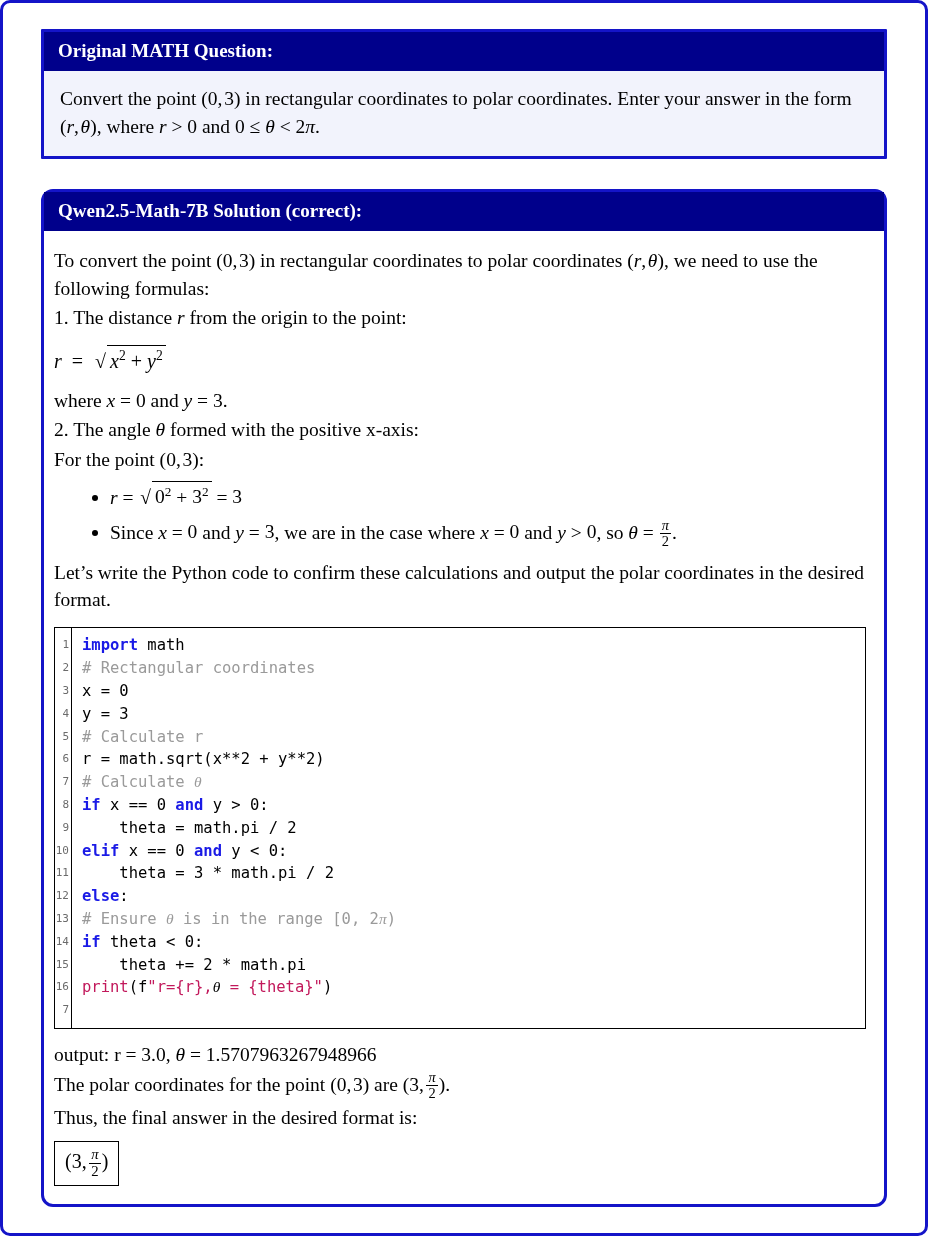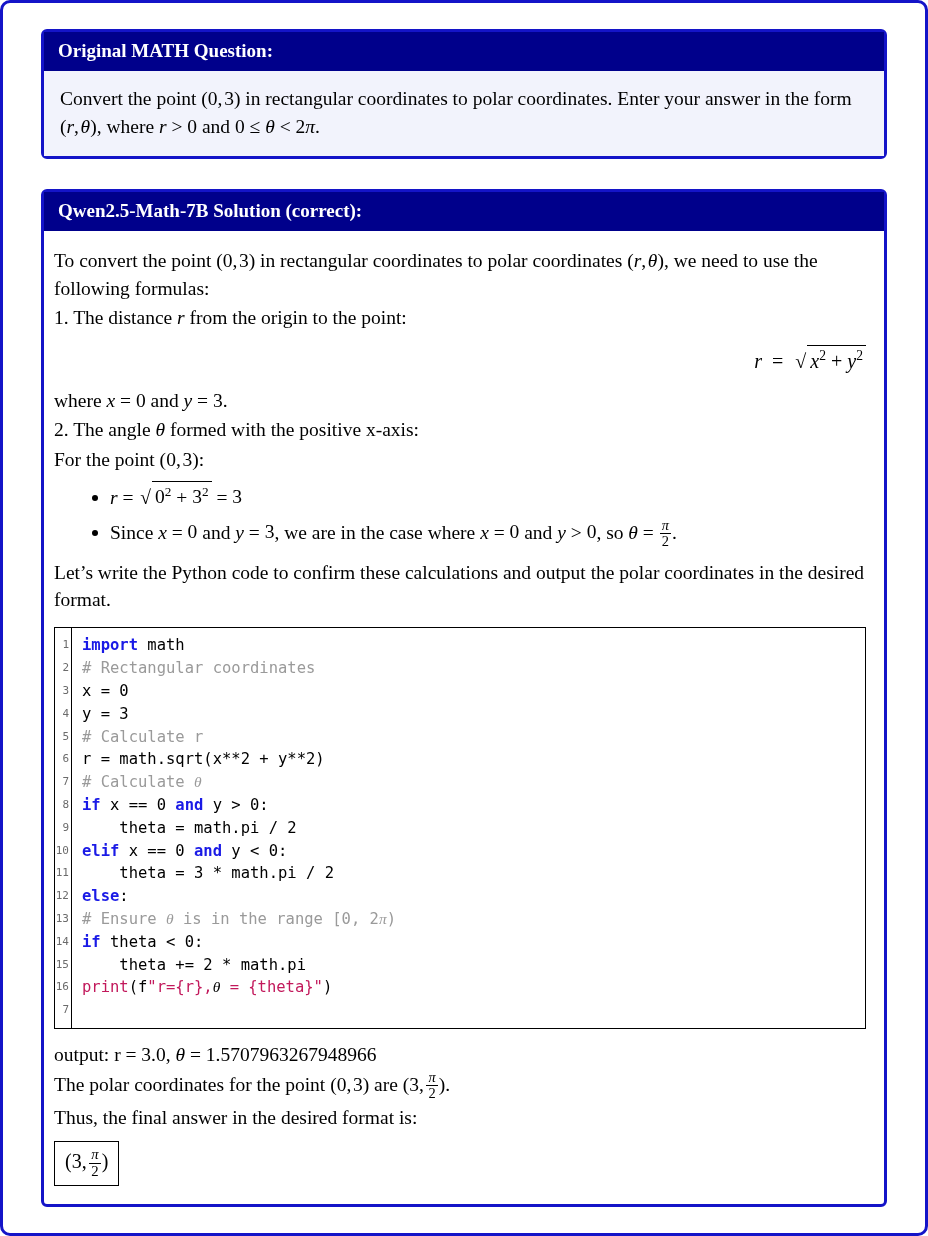--- a/index.html
+++ b/index.html
@@ -22,60 +22,60 @@
     border-radius: 10px;
     padding: 14px 18px;
   }
   .inner {
     padding: 4px 20px 0 20px;
   }
 
   
   .qbox {
     border: 3px solid #1414c8;
-    border-radius: 6px;
+    border-radius: 1px;
     background: #eef0fb;
     margin-top: 8px;
   }
   .qbox-header {
     background: #00008b;
     color: #ffffff;
     font-weight: bold;
     font-size: 19px;
     padding: 8px 14px 9px 14px;
   }
   .qbox-body {
     background: #f2f3fc;
     padding: 14px 16px 16px 16px;
     font-size: 19.5px;
     line-height: 1.42;
   }
 
   
   .sbox {
     border: 3px solid #1414c8;
-    border-radius: 6px;
+    border-radius: 12px;
     background: #ffffff;
     margin-top: 30px;
   }
   .sbox-header {
     background: #00008b;
     color: #ffffff;
     font-weight: bold;
     font-size: 19px;
     padding: 8px 14px 9px 14px;
   }
   .sbox-body {
     padding: 16px 18px 18px 10px;
     font-size: 19.5px;
     line-height: 1.4;
   }
   .para { margin: 0 0 2px 0; }
   .formula {
-    text-align: right;
+    text-align: left;
     margin: 14px 0 12px 0;
     font-size: 20px;
   }
   ul.bullets {
     margin: 8px 0 10px 0;
     padding-left: 56px;
   }
   ul.bullets li {
     margin-bottom: 6px;
     line-height: 1.45;

